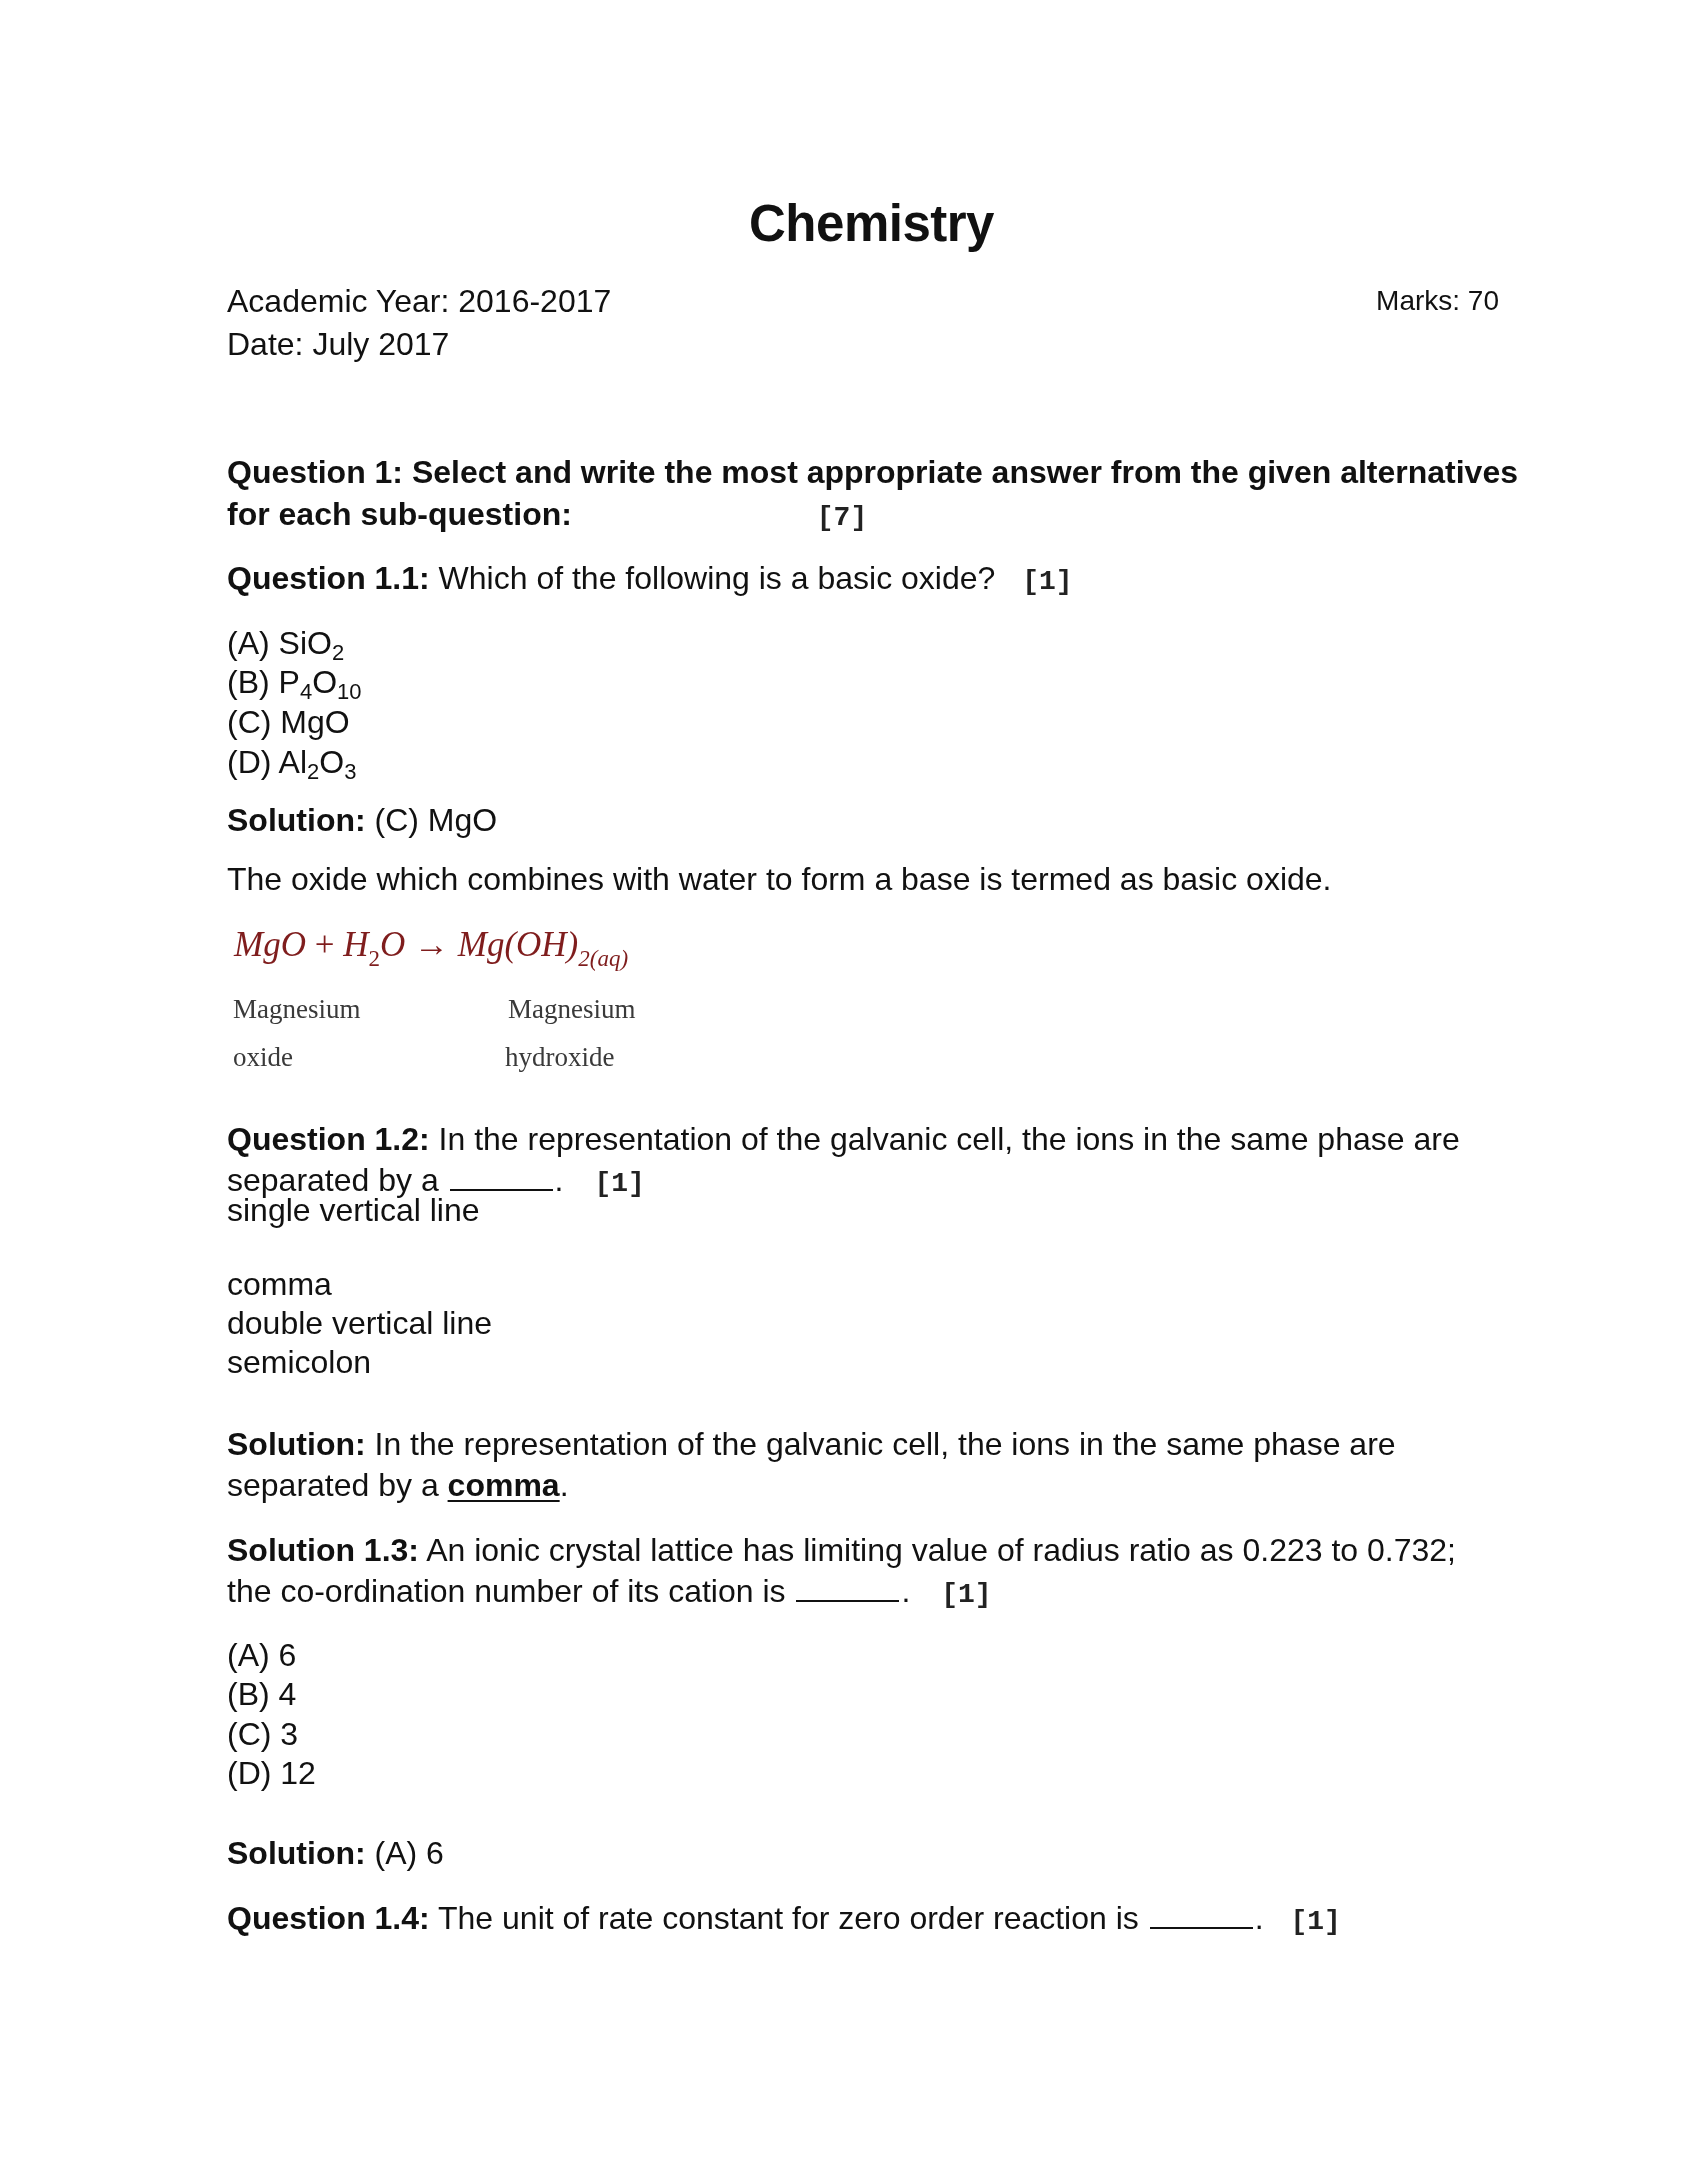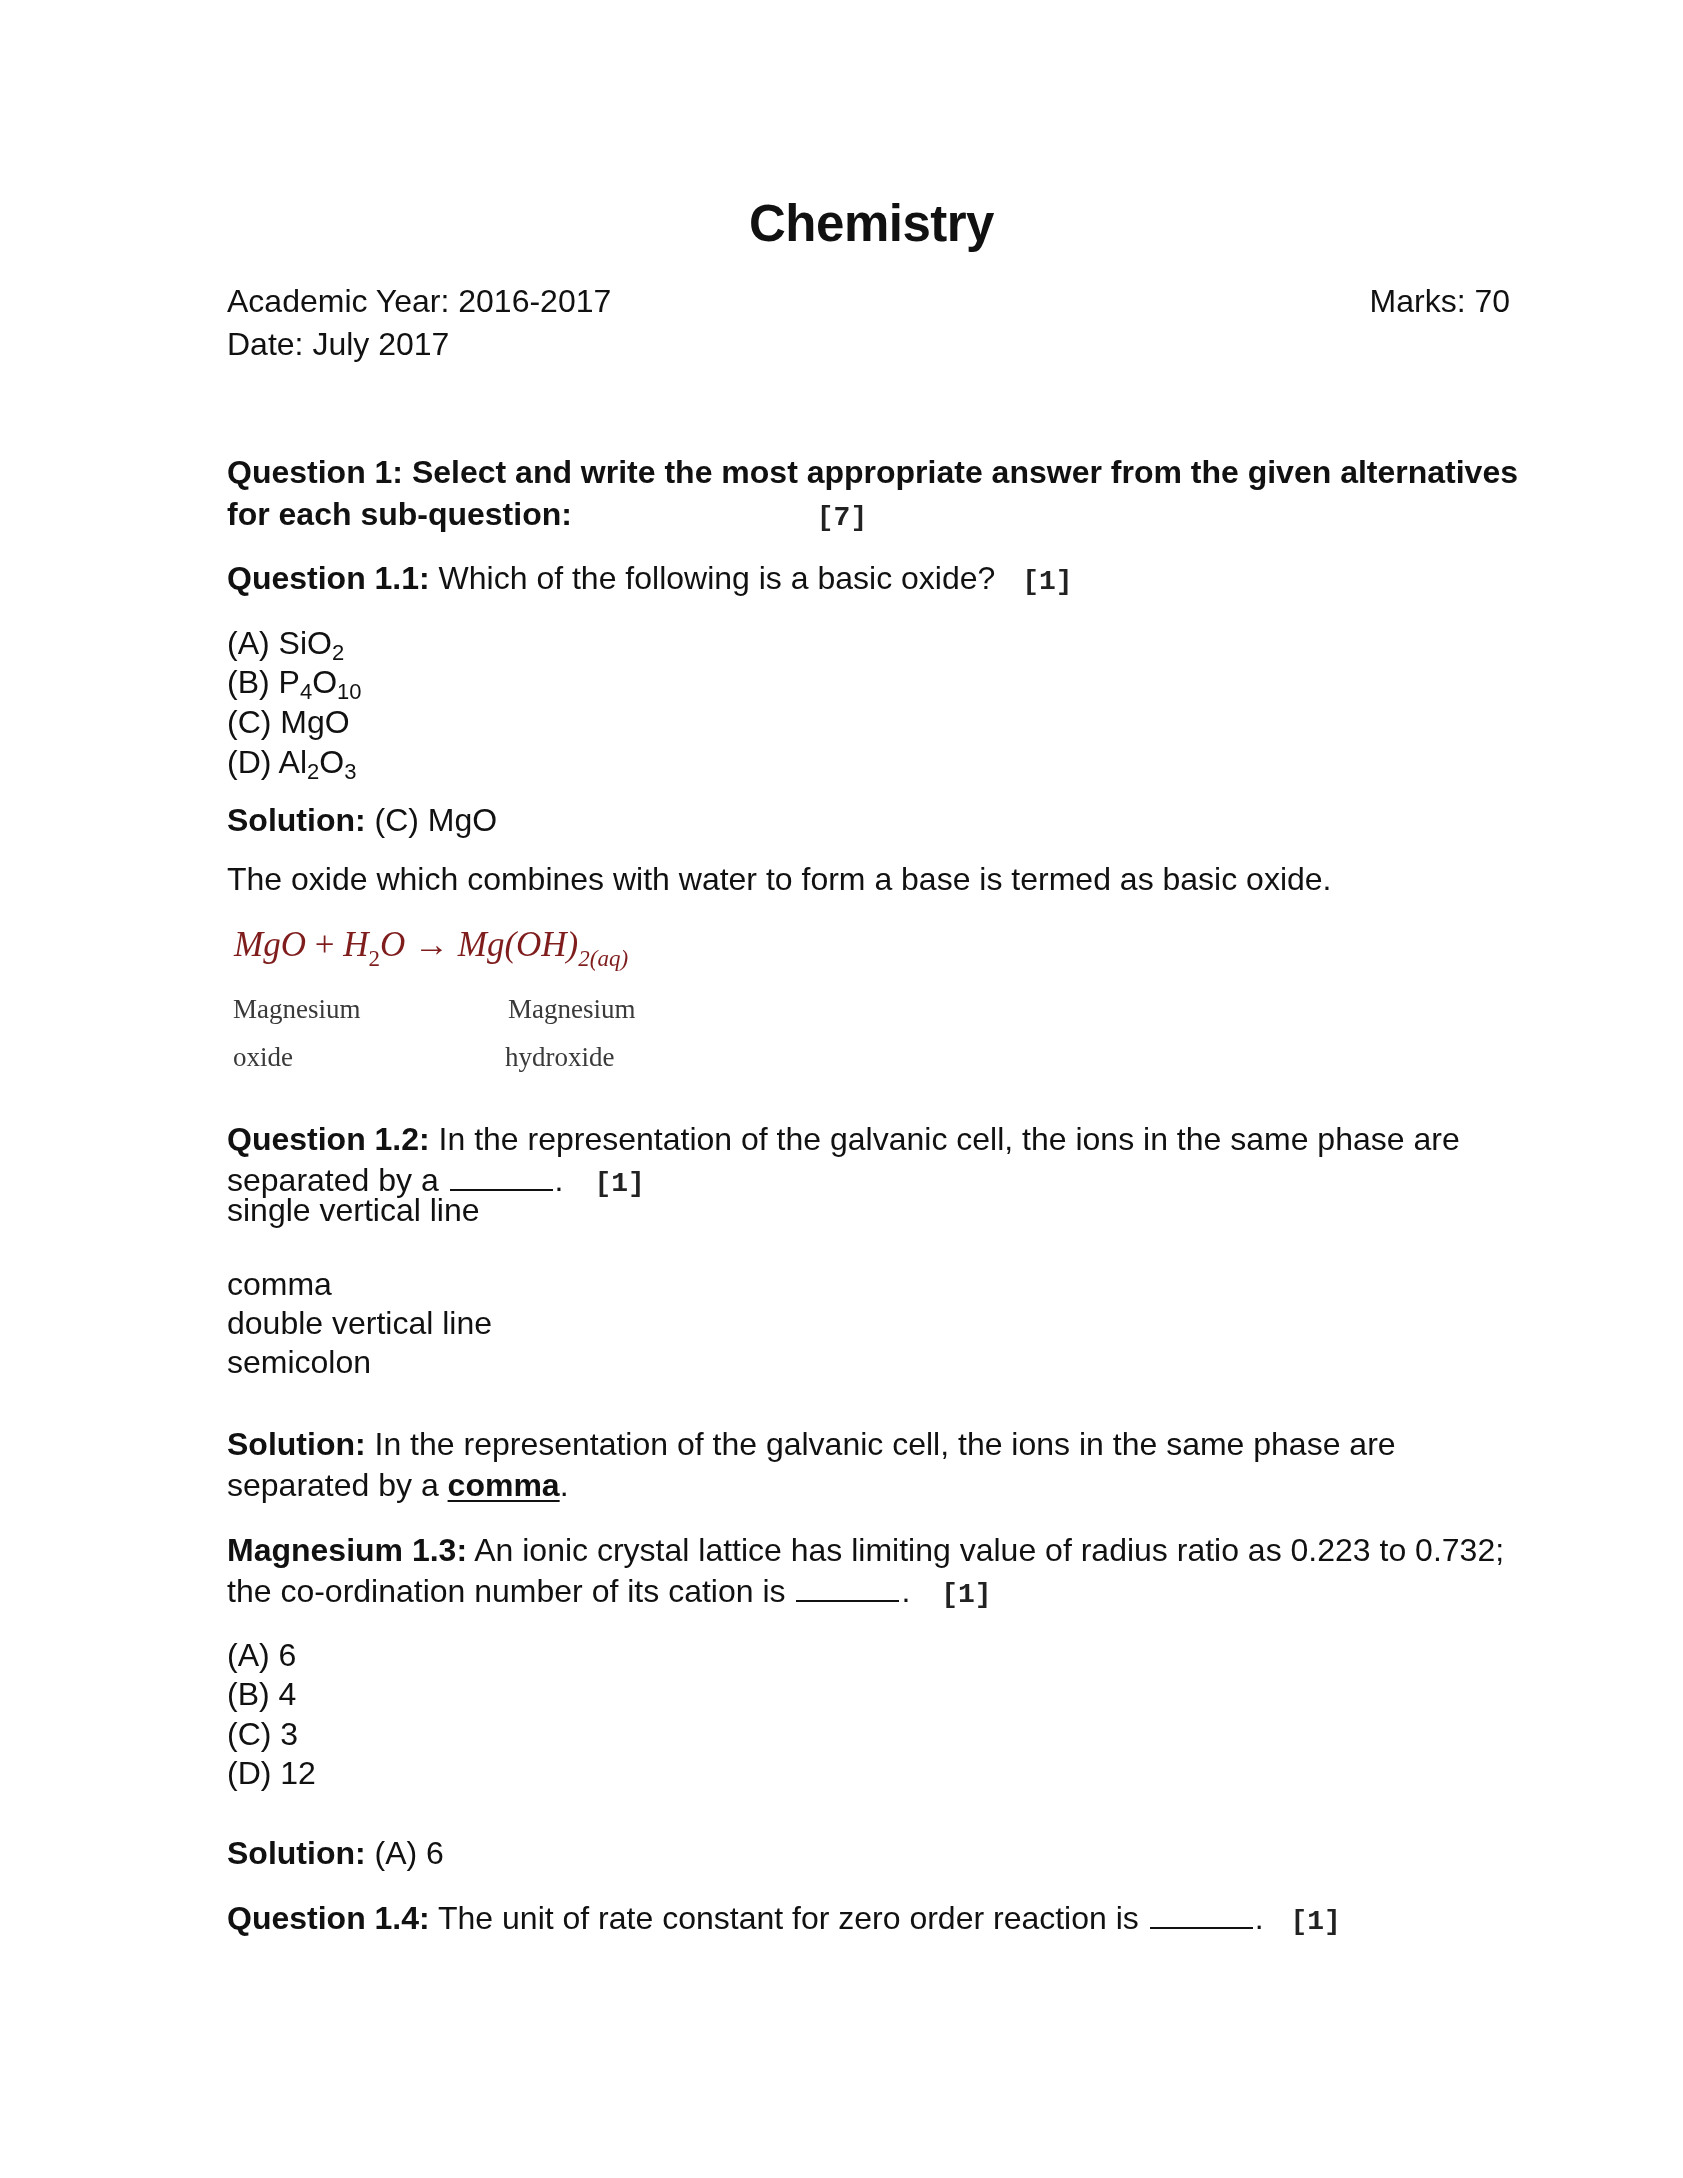--- a/index.html
+++ b/index.html
@@ -7,21 +7,21 @@
     width: 1683px; height: 2178px; position: relative; overflow: hidden;
     font-family: "Liberation Sans", "DejaVu Sans", sans-serif;
     color: #111111;
   }
   .page { position: absolute; left: 0; top: 0; width: 1683px; height: 2178px; margin-left: 30px; }
   .title {
     position: absolute; left: 0; width: 1683px; top: 194px;
     text-align: center; font-size: 51px; font-weight: bold; letter-spacing: -0.5px;
   }
   .line { position: absolute; left: 197px; font-size: 32px; line-height: 40px; white-space: nowrap; }
-  .right { position: absolute; right: 203px; font-size: 32px; line-height: 40px; text-align: center; }
+  .right { position: absolute; right: 214px; font-size: 28px; line-height: 40px; text-align: center; }
   .b { font-weight: bold; }
   .mono { font-family: "Liberation Mono", "DejaVu Sans Mono", monospace; font-weight: bold; font-size: 28px; color: #222; }
   .blank { display: inline-block; width: 103px; border-bottom: 2px solid #111; height: 26px; vertical-align: baseline; margin: 0 2px; }
   sub { font-size: 22px; vertical-align: -6px; line-height: 0; }
   .eq {
     position: absolute; left: 204px; top: 925px; font-family: "Liberation Serif", "DejaVu Serif", serif;
     font-style: italic; font-size: 35px; color: #7f1d1d; white-space: nowrap; text-align: center;
   }
   .eq .up { font-style: normal; }
   .eq sub { font-size: 23px; vertical-align: -10px; }
@@ -93,21 +93,21 @@
   <div class="line" style="top:1424px">
     <span class="b">Solution:</span>
     <span>In the representation of the galvanic cell, the ions in the same phase are</span>
   </div>
   <div class="line" style="top:1465px">
     <span>separated by a</span>
     <span class="b u">comma</span><span>.</span>
   </div>
 
   <div class="line" style="top:1530px">
-    <span class="b">Magnesium 1.3:</span>
+    <span class="b">Solution 1.3:</span>
     <span>An ionic crystal lattice has limiting value of radius ratio as 0.223 to 0.732;</span>
   </div>
   <div class="line" style="top:1571px">
     <span>the co-ordination number of its cation is</span>
     <span class="blank"></span><span>.</span>
     <span class="mono" style="margin-left:22px">[1]</span>
   </div>
   <div class="line" style="top:1635px">(A) 6</div>
   <div class="line" style="top:1674px">(B) 4</div>
   <div class="line" style="top:1714px">(C) 3</div>

